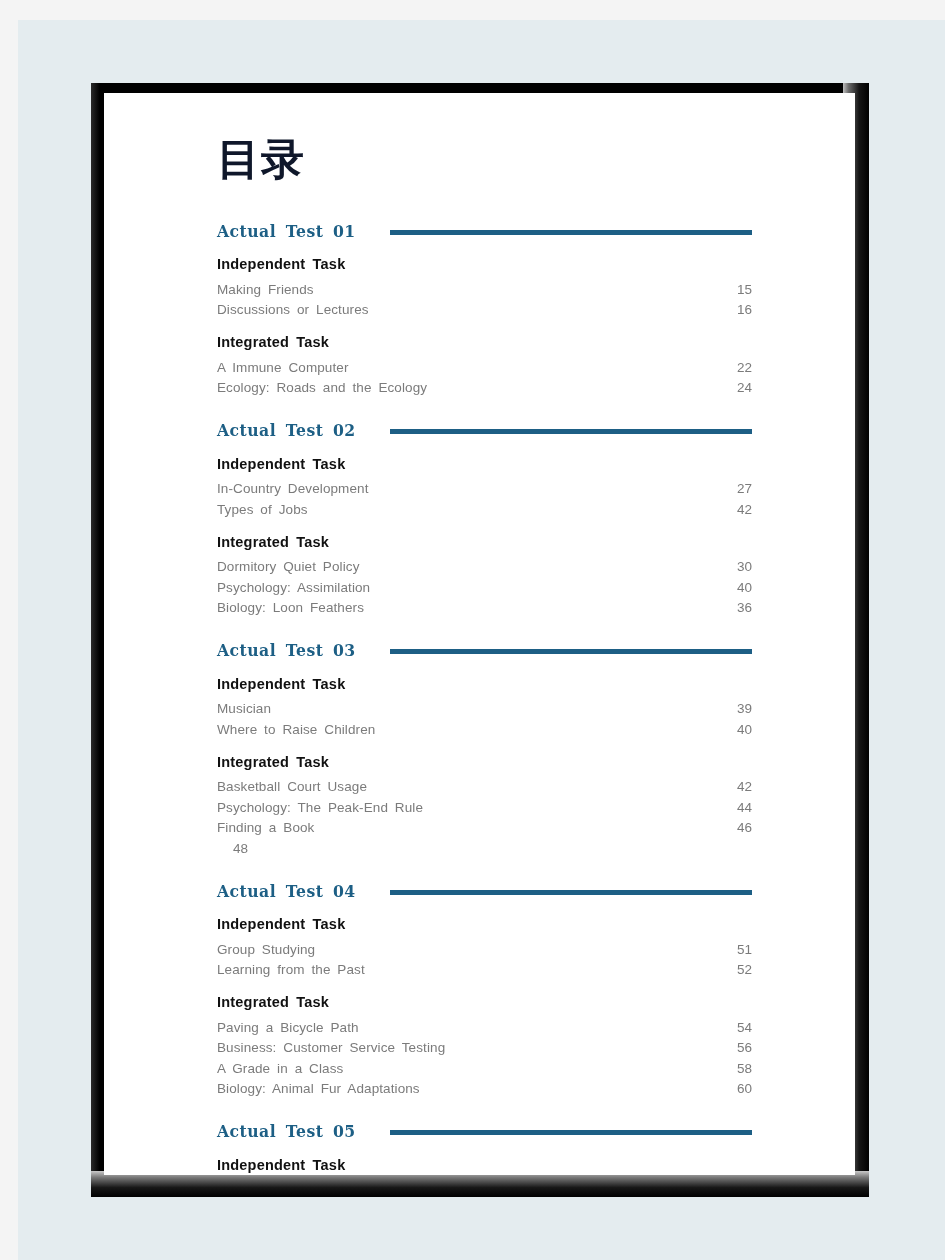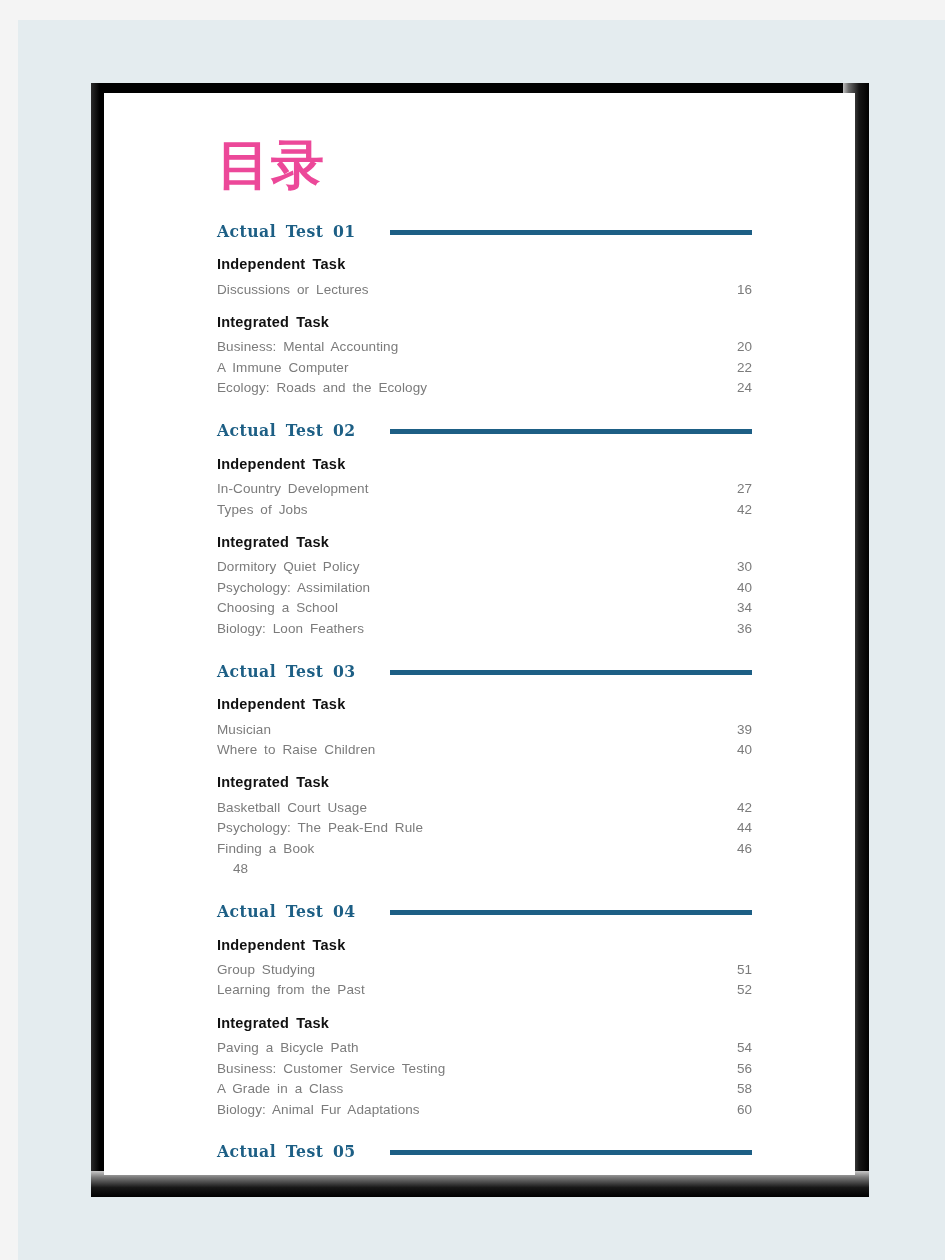--- a/index.html
+++ b/index.html
@@ -79,23 +79,23 @@
     height: 1082px;
     padding: 0;
   }
 
   
   .doc-title {
     position: absolute;
     left: 113px;
     top: 45px;
     font-family: "DejaVu Sans", sans-serif;
-    font-size: 53px;
+    font-size: 43px;
     font-weight: 700;
-    color: #ec4899;
+    color: #0f172a;
     letter-spacing: 1px;
     line-height: 1;
     white-space: nowrap;
   }
 
   
   #toc {
     position: absolute;
     left: 113px;
     top: 127px;
@@ -185,29 +185,29 @@
         <div class="doc-title">目录</div>
 
         <div id="toc">
             <div class="test-block">
               <div class="section-head">
                 <div class="section-title">Actual Test 01</div>
                 <div class="section-rule"></div>
               </div>
               <div class="task-head first">Independent Task</div>
               <div class="entry">
+                <span class="entry-title">Making Friends</span>
+                <span class="entry-page">15</span>
+              </div>
+              <div class="entry">
                 <span class="entry-title">Discussions or Lectures</span>
                 <span class="entry-page">16</span>
               </div>
               <div class="task-head">Integrated Task</div>
               <div class="entry">
-                <span class="entry-title">Business: Mental Accounting</span>
-                <span class="entry-page">20</span>
-              </div>
-              <div class="entry">
                 <span class="entry-title">A Immune Computer</span>
                 <span class="entry-page">22</span>
               </div>
               <div class="entry">
                 <span class="entry-title">Ecology: Roads and the Ecology</span>
                 <span class="entry-page">24</span>
               </div>
             </div>
             <div class="block-gap"></div>
             <div class="test-block">
@@ -225,24 +225,20 @@
                 <span class="entry-page">42</span>
               </div>
               <div class="task-head">Integrated Task</div>
               <div class="entry">
                 <span class="entry-title">Dormitory Quiet Policy</span>
                 <span class="entry-page">30</span>
               </div>
               <div class="entry">
                 <span class="entry-title">Psychology: Assimilation</span>
                 <span class="entry-page">40</span>
-              </div>
-              <div class="entry">
-                <span class="entry-title">Choosing a School</span>
-                <span class="entry-page">34</span>
               </div>
               <div class="entry">
                 <span class="entry-title">Biology: Loon Feathers</span>
                 <span class="entry-page">36</span>
               </div>
             </div>
             <div class="block-gap"></div>
             <div class="test-block">
               <div class="section-head">
                 <div class="section-title">Actual Test 03</div>

